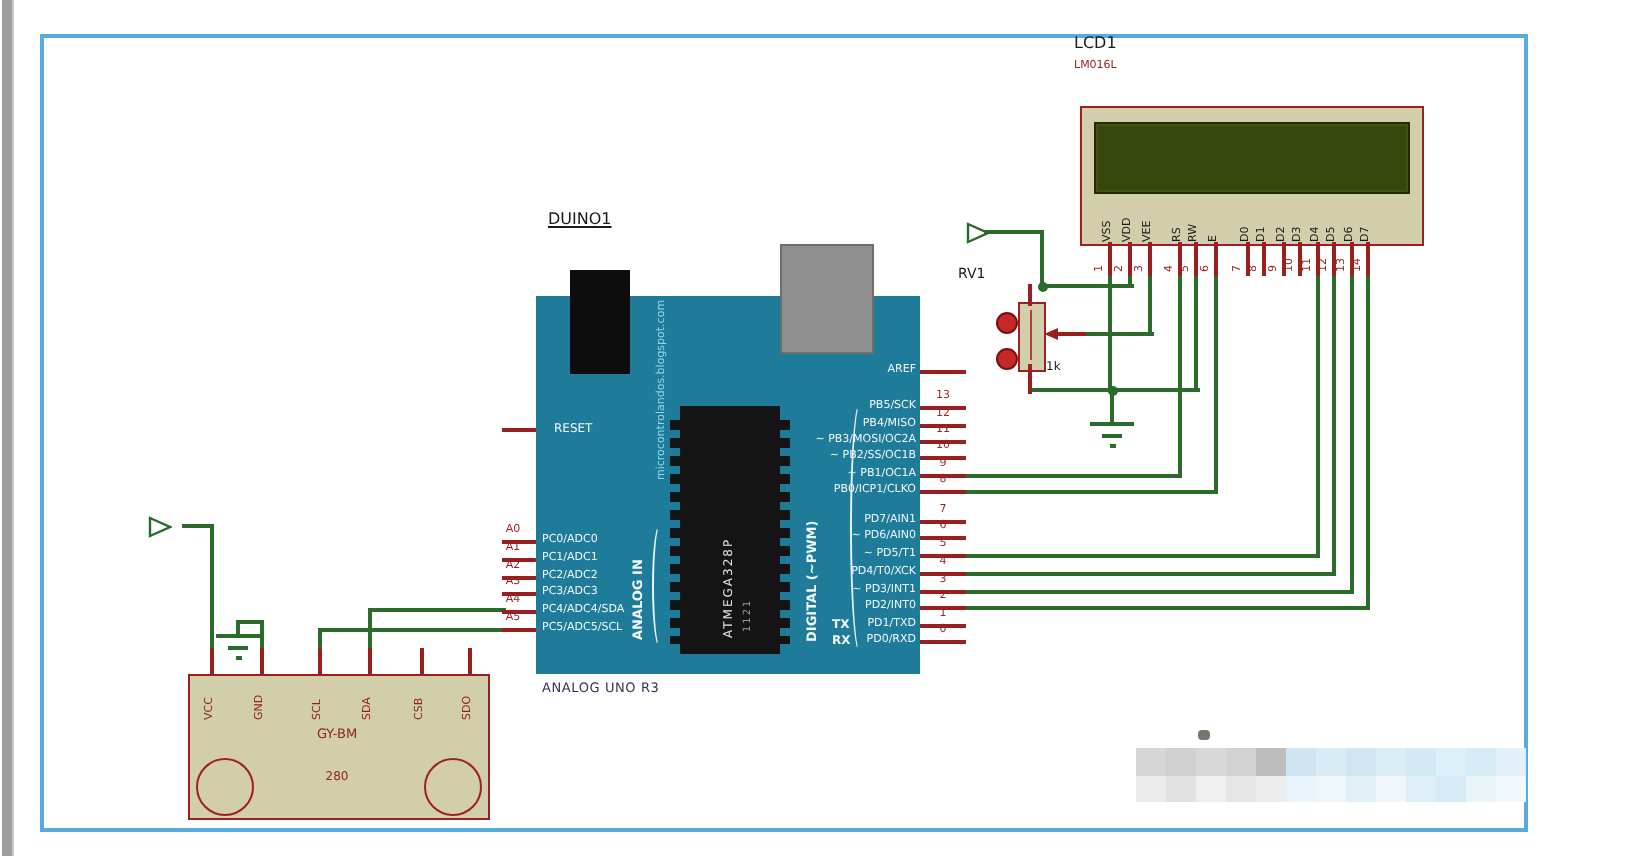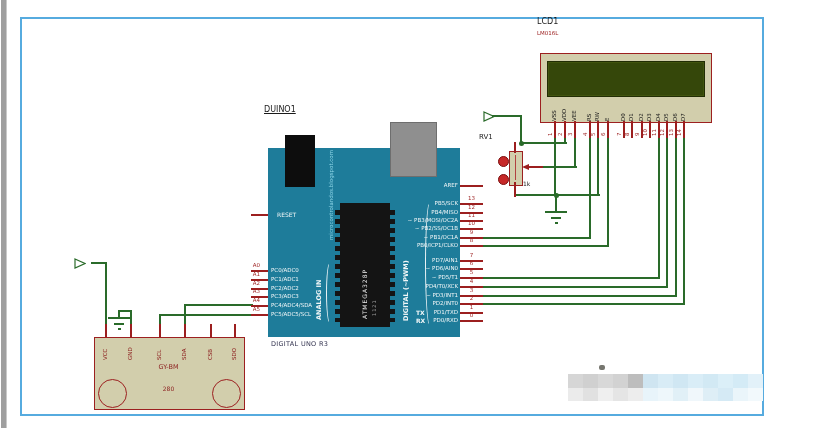--- a/index.html
+++ b/index.html
@@ -32,39 +32,39 @@
 <div class="abs" style="left:522px;top:164px;width:0;height:0;border-top:3.5px solid transparent;border-bottom:3.5px solid transparent;border-right:7px solid #9c1f1f;"></div>
 <div class="lbl" style="left:523px;top:181px;font-size:6px;color:#1a1a1a;">1k</div>
 
 <svg class="abs" style="left:483px;top:111px;" width="12" height="12">
   <polygon points="1,1 11,5.5 1,10" fill="#ffffff" stroke="#2a6b2a" stroke-width="1.2"></polygon>
     </svg>
 <svg class="abs" style="left:74px;top:257.5px;" width="12" height="12">
   <polygon points="1,1 11,5.5 1,10" fill="#ffffff" stroke="#2a6b2a" stroke-width="1.2"></polygon>
     </svg>
 
-<div class="lbl" style="left:264px;top:106px;font-size:8px;color:#1a1a1a;text-decoration:underline;">DUINO1</div>
+<div class="lbl" style="left:274px;top:106px;font-size:8px;color:#1a1a1a;text-decoration:underline;">DUINO1</div>
 <div class="abs" style="left:268px;top:148px;width:192px;height:189px;background:#1e7c9a;"></div>
 <div class="abs" style="left:285px;top:135px;width:30px;height:52px;background:#0d0d0d;"></div>
 <div class="abs" style="left:390px;top:122px;width:45px;height:53px;background:#8f8f8f;border:1px solid #6e6e6e;"></div>
 <div class="abs" style="left:340px;top:203px;width:50px;height:124px;background:#141414;"></div>
 <div class="abs" style="left:335px;top:210px;width:5px;height:112px;background:repeating-linear-gradient(#141414 0 5px,transparent 5px 9px);"></div>
 <div class="abs" style="left:390px;top:210px;width:5px;height:112px;background:repeating-linear-gradient(#141414 0 5px,transparent 5px 9px);"></div>
 <div class="vtext" style="left:369px;top:312px;height:7px;font-size:6px;color:#e8e8e8;letter-spacing:1px;">ATMEGA328P</div>
 <div class="vtext" style="left:378px;top:310px;height:6px;font-size:5px;color:#9a9a9a;letter-spacing:1px;">1121</div>
 <div class="vtext" style="left:336px;top:233px;height:7px;font-size:5.5px;color:#8ed6e8;">microcontrolandos.blogspot.com</div>
 <div class="vtext" style="left:324px;top:312px;height:8px;font-size:6.5px;font-weight:bold;color:#f2f7f8;">ANALOG IN</div>
 <div class="vtext" style="left:411px;top:313px;height:8px;font-size:6.5px;font-weight:bold;color:#f2f7f8;">DIGITAL (~PWM)</div>
 <div class="bracket" style="left:425px;top:201px;width:8px;height:124px;"></div>
 <div class="bracket" style="left:326px;top:262px;width:6px;height:60px;"></div>
 <div class="lbl" style="left:277px;top:211.5px;font-size:6px;color:#f2f7f8;">RESET</div>
 <div class="lbl" style="left:368px;top:182.5px;width:90px;text-align:right;font-size:5.5px;color:#f2f7f8;">AREF</div>
 <div class="lbl" style="left:416px;top:309.5px;font-size:6px;font-weight:bold;color:#f2f7f8;">TX</div>
 <div class="lbl" style="left:416px;top:318px;font-size:6px;font-weight:bold;color:#f2f7f8;">RX</div>
-<div class="lbl" style="left:271px;top:341px;font-size:6.5px;color:#33334f;letter-spacing:.3px;">DIGITAL UNO R3</div>
+<div class="lbl" style="left:271px;top:341px;font-size:6.5px;color:#33334f;letter-spacing:.3px;">ANALOG UNO R3</div>
 
 <div class="abs" style="left:94px;top:337px;width:149px;height:71px;background:#d2ceac;border:1.6px solid #9c2020;"></div>
 <div class="abs" style="left:98px;top:379px;width:27px;height:27px;border-radius:50%;border:1.4px solid #9c2020;"></div>
 <div class="abs" style="left:212px;top:379px;width:27px;height:27px;border-radius:50%;border:1.4px solid #9c2020;"></div>
 <div class="lbl" style="left:94px;top:364px;width:149px;text-align:center;font-size:6.5px;color:#8c1f1f;">GY-BM</div>
 <div class="lbl" style="left:94px;top:386px;width:149px;text-align:center;font-size:6px;color:#8c1f1f;">280</div>
 
 <div class="abs" style="left:599px;top:365px;width:6px;height:5px;background:#76766f;border-radius:2px;"></div>
 
 <div class="wire" style="left: 554.2px; top: 136.2px; width: 1.6px; height: 59.6px; background: rgb(42, 107, 42);"></div>

